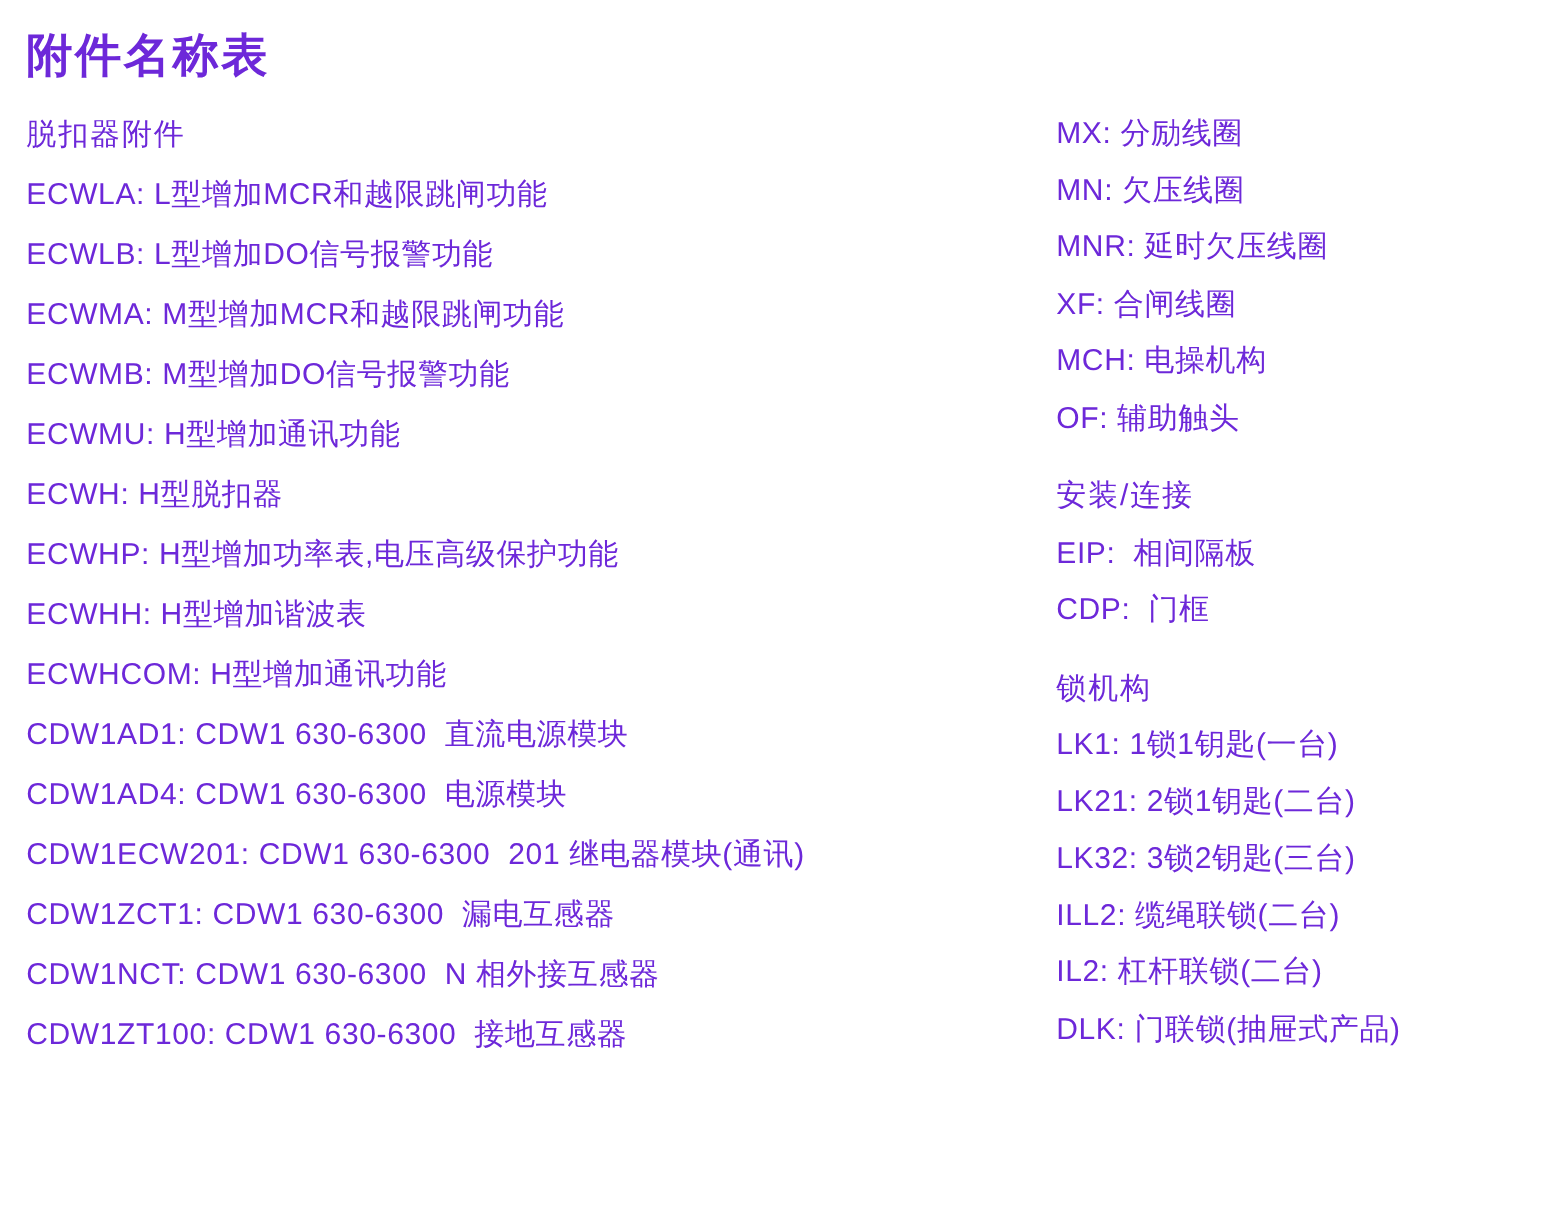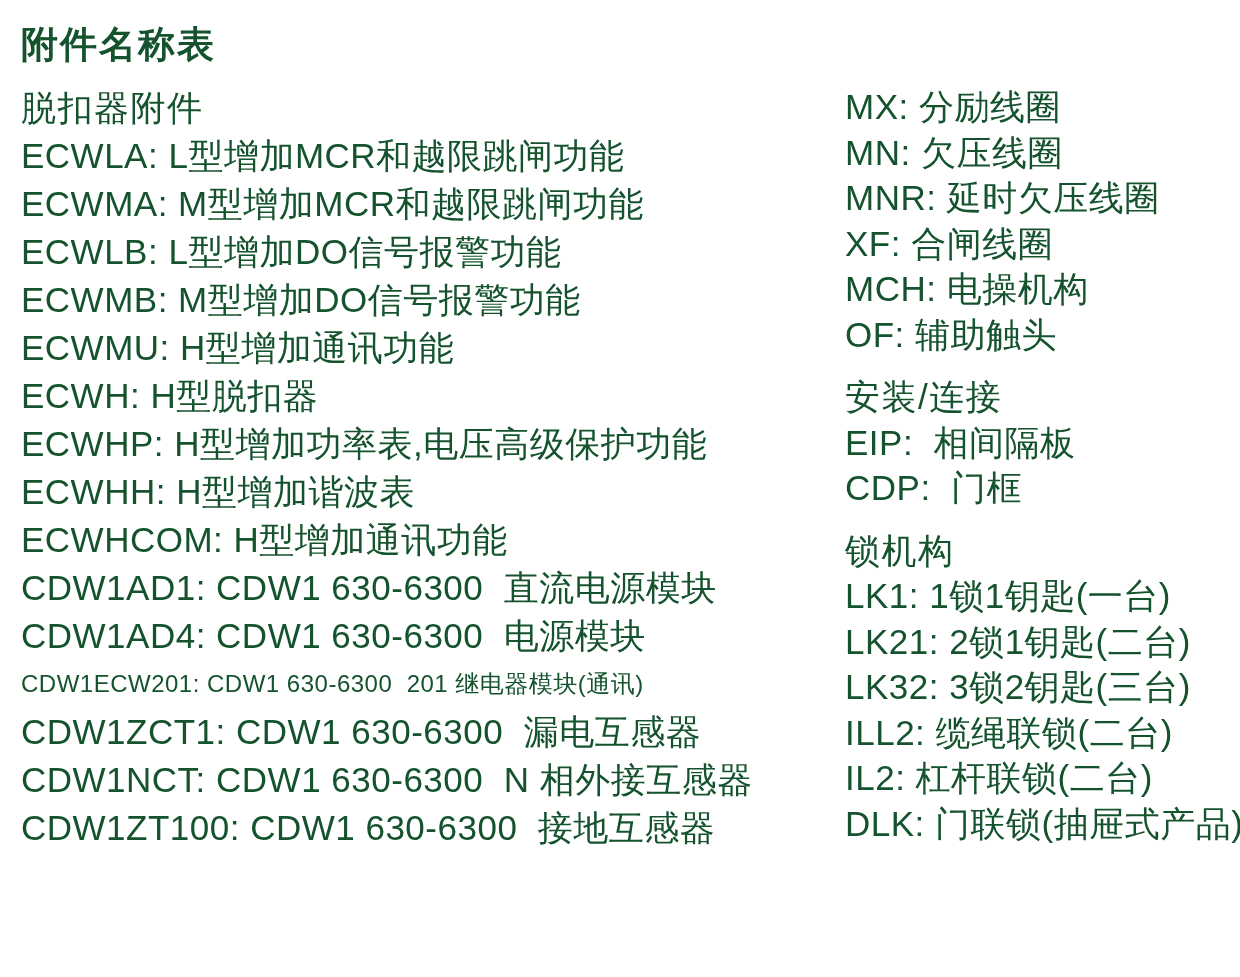--- a/index.html
+++ b/index.html
@@ -2,42 +2,42 @@
 <html><head>
 <meta charset="utf-8">
 <style>
   * { margin: 0; padding: 0; box-sizing: border-box; }
   html, body { background: #ffffff; }
   .page {
     position: relative;
     width: 1240px;
     height: 977px;
     background: #ffffff;
-    color: #14532d;
+    color: #6d28d9;
     font-family: "Liberation Sans", "DejaVu Sans", sans-serif;
     overflow: hidden;
   }
   .doc-title {
     position: absolute;
     left: 21px;
     top: 20px;
     font-size: 37px;
     font-weight: bold;
     letter-spacing: 2px;
     white-space: pre;
   }
   .col {
     position: absolute;
     top: 84px;
   }
   .col-left  { left: 21px;  width: 760px; }
   .col-right { left: 845px; width: 395px; }
   .line {
     display: block;
-    font-size: 35px;
+    font-size: 24px;
     line-height: 48px;
     height: 48px;
     white-space: pre;
     letter-spacing: 0.5px;
   }
   .col-right .line {
     line-height: 45.5px;
     height: 45.5px;
   }
   .section-header { letter-spacing: 1.5px; }
@@ -47,22 +47,22 @@
 </head>
 <body>
 
 <div class="page">
 
   <div class="doc-title">附件名称表</div>
 
   <div class="col col-left">
     <div class="line section-header">脱扣器附件</div>
     <div class="line">ECWLA: L型增加MCR和越限跳闸功能</div>
+    <div class="line">ECWLB: L型增加DO信号报警功能</div>
     <div class="line">ECWMA: M型增加MCR和越限跳闸功能</div>
-    <div class="line">ECWLB: L型增加DO信号报警功能</div>
     <div class="line">ECWMB: M型增加DO信号报警功能</div>
     <div class="line">ECWMU: H型增加通讯功能</div>
     <div class="line">ECWH: H型脱扣器</div>
     <div class="line">ECWHP: H型增加功率表,电压高级保护功能</div>
     <div class="line">ECWHH: H型增加谐波表</div>
     <div class="line">ECWHCOM: H型增加通讯功能</div>
     <div class="line">CDW1AD1: CDW1 630-6300  直流电源模块</div>
     <div class="line">CDW1AD4: CDW1 630-6300  电源模块</div>
     <div class="line small">CDW1ECW201: CDW1 630-6300  201 继电器模块(通讯)</div>
     <div class="line">CDW1ZCT1: CDW1 630-6300  漏电互感器</div>

